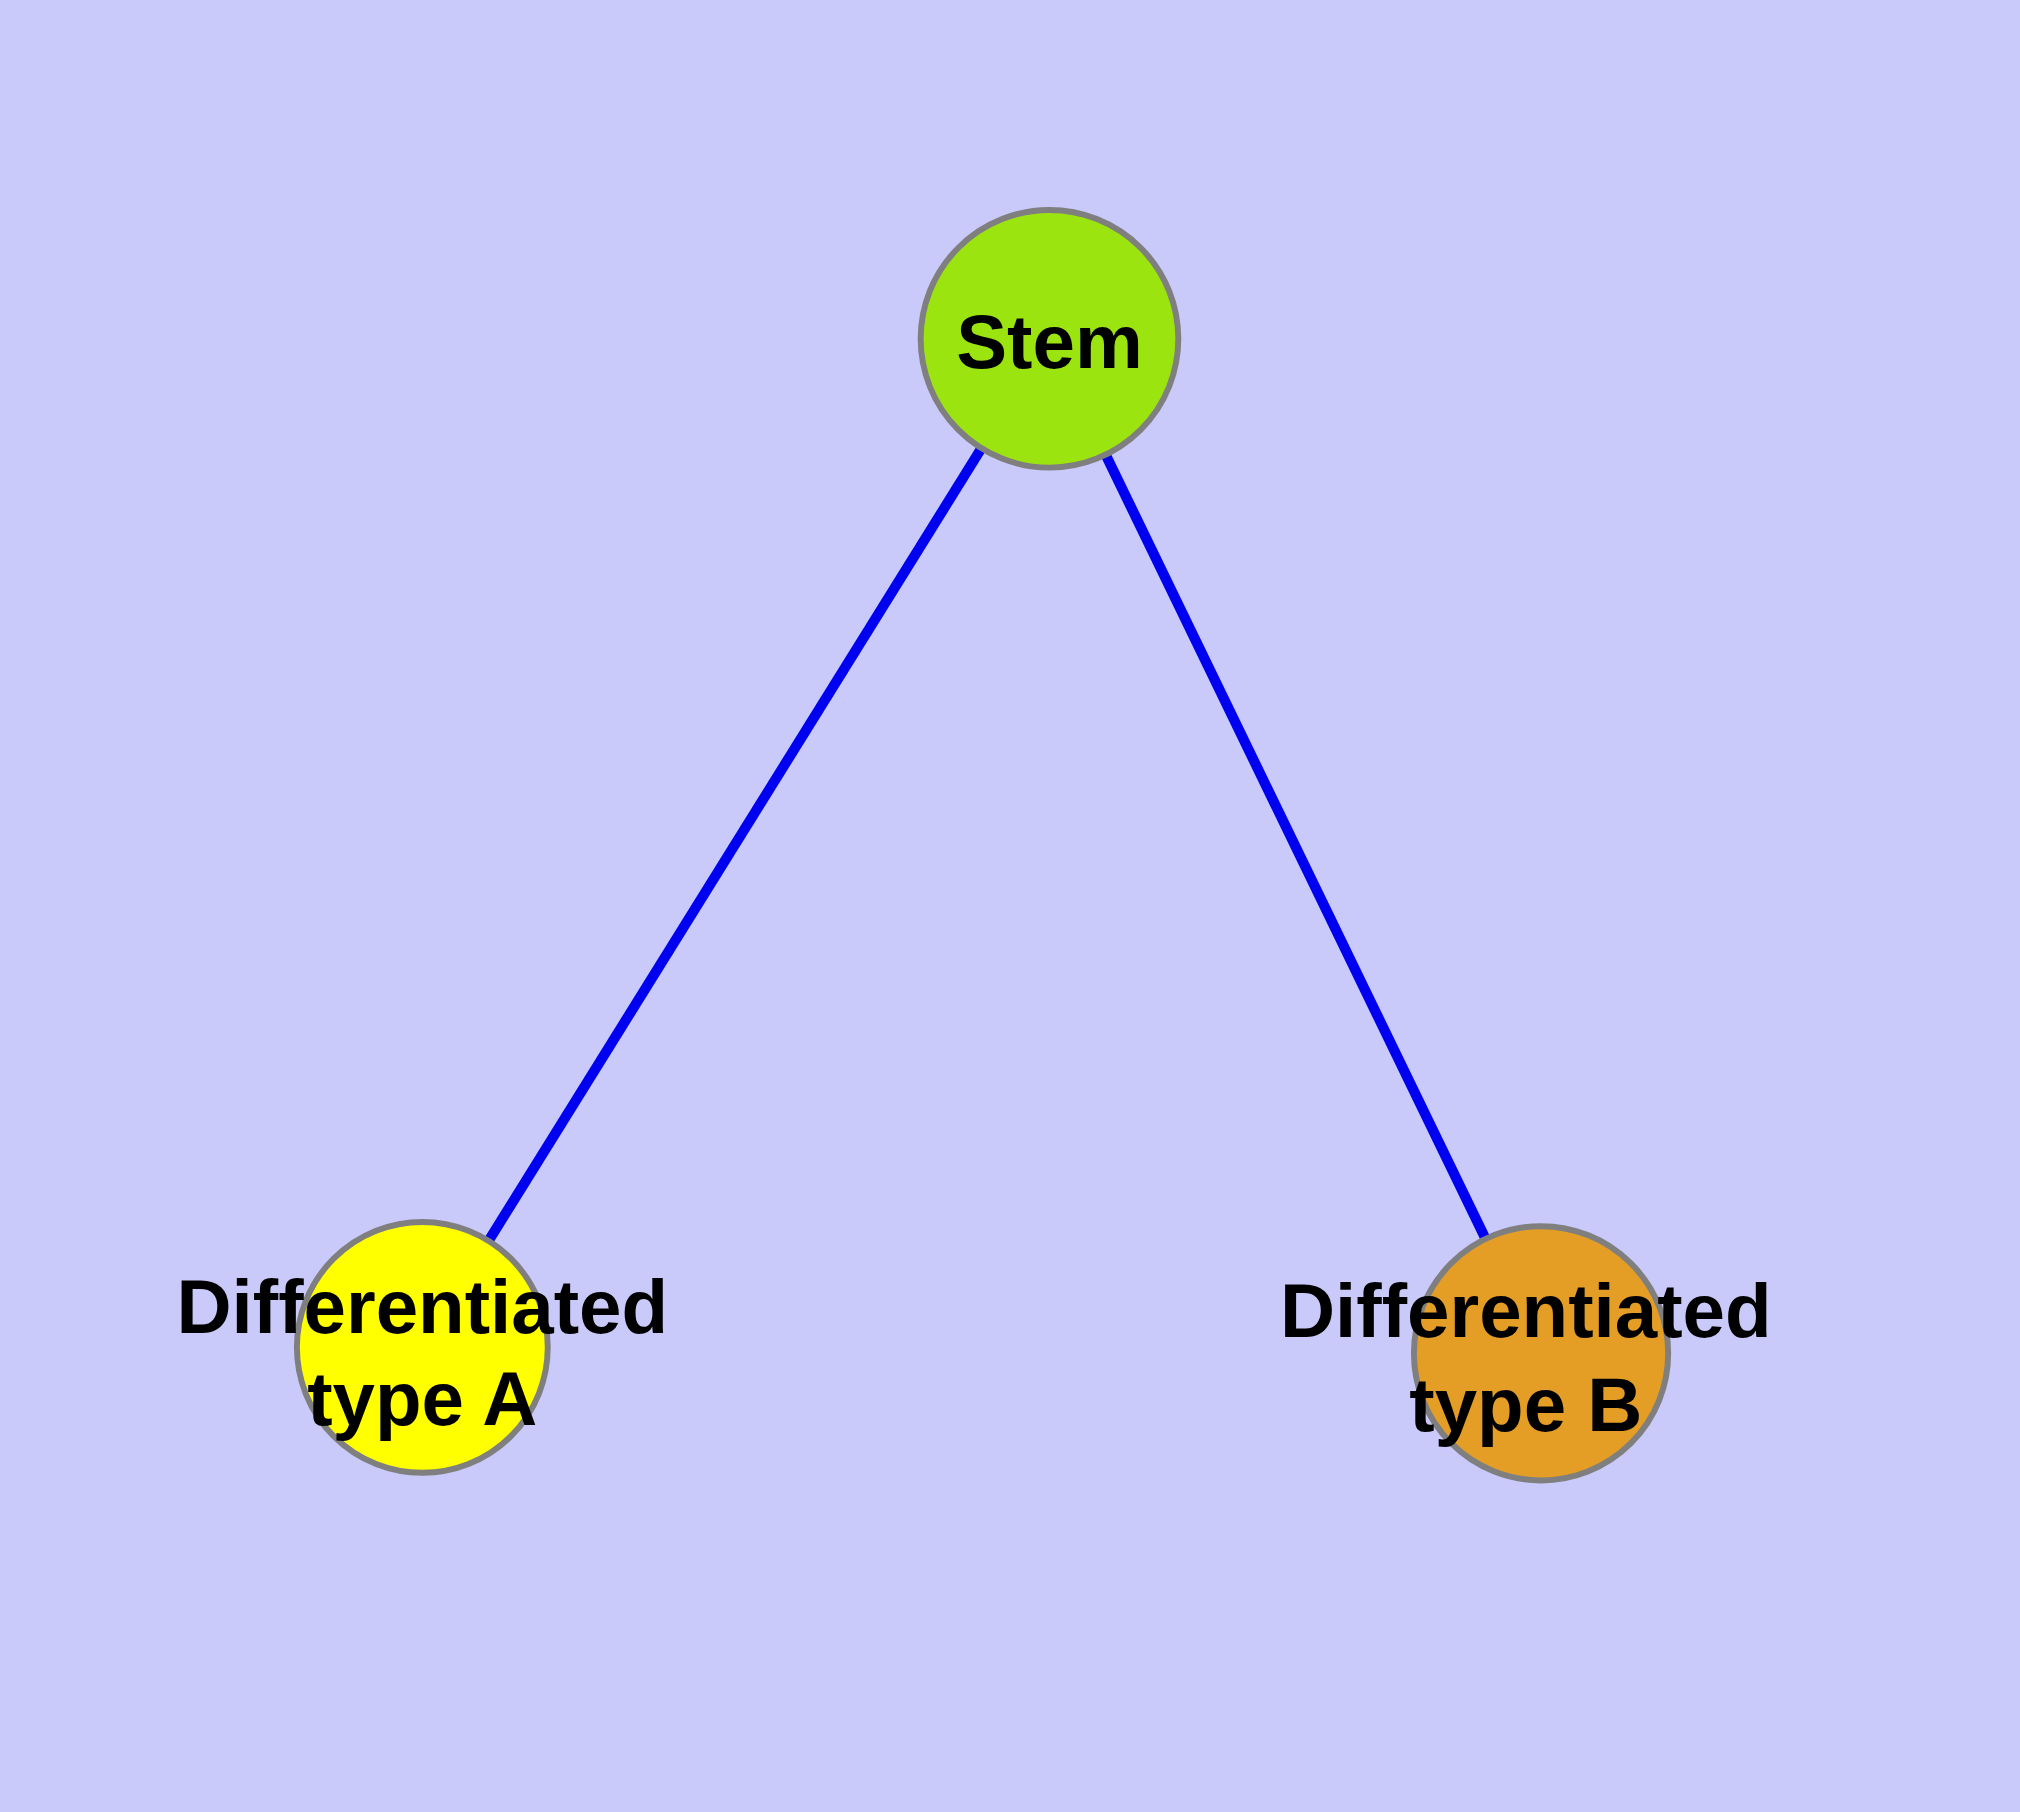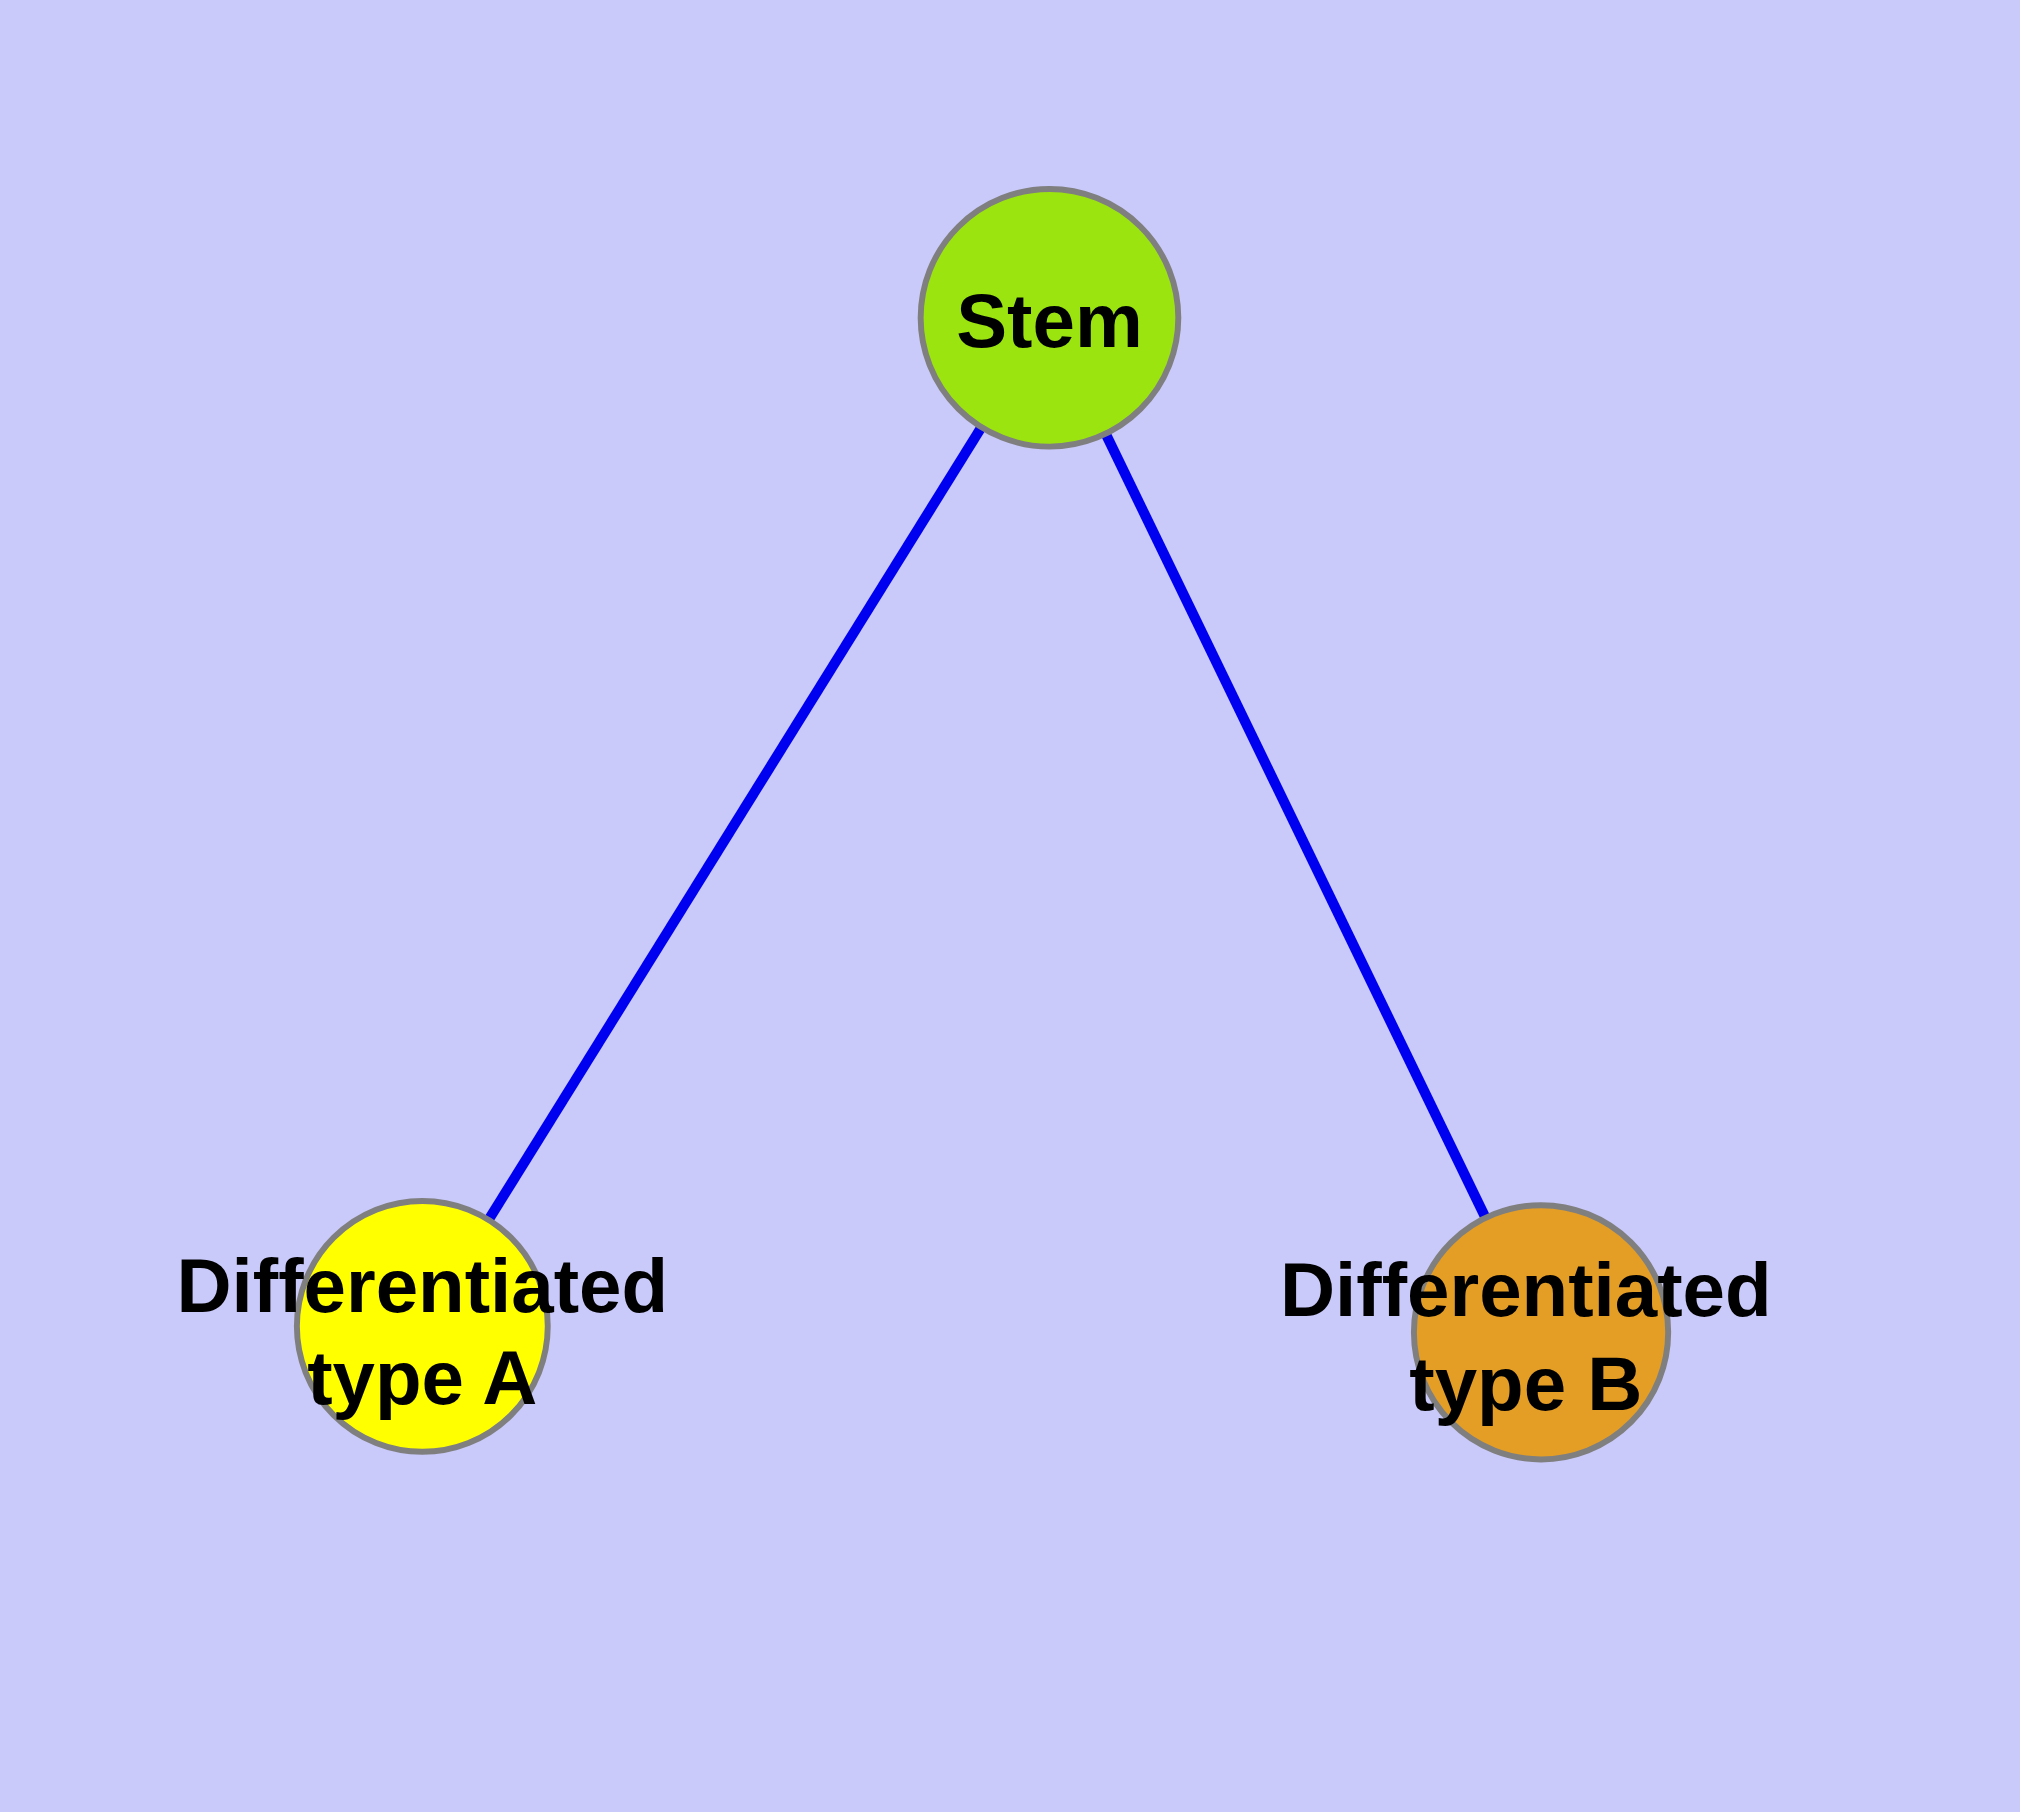--- a/index.html
+++ b/index.html
@@ -4,20 +4,21 @@
 <style>
   html, body {
     margin: 0;
     padding: 0;
     background: #C9C9FA;
   }
   .canvas-wrap {
     width: 2021px;
     height: 1672px;
     overflow: hidden;
+    margin-top: 21px;
   }
   svg {
     display: block;
   }
   .node-label {
     font-family: "Liberation Sans", sans-serif;
     font-weight: bold;
     font-size: 90px;
     text-anchor: middle;
   }

